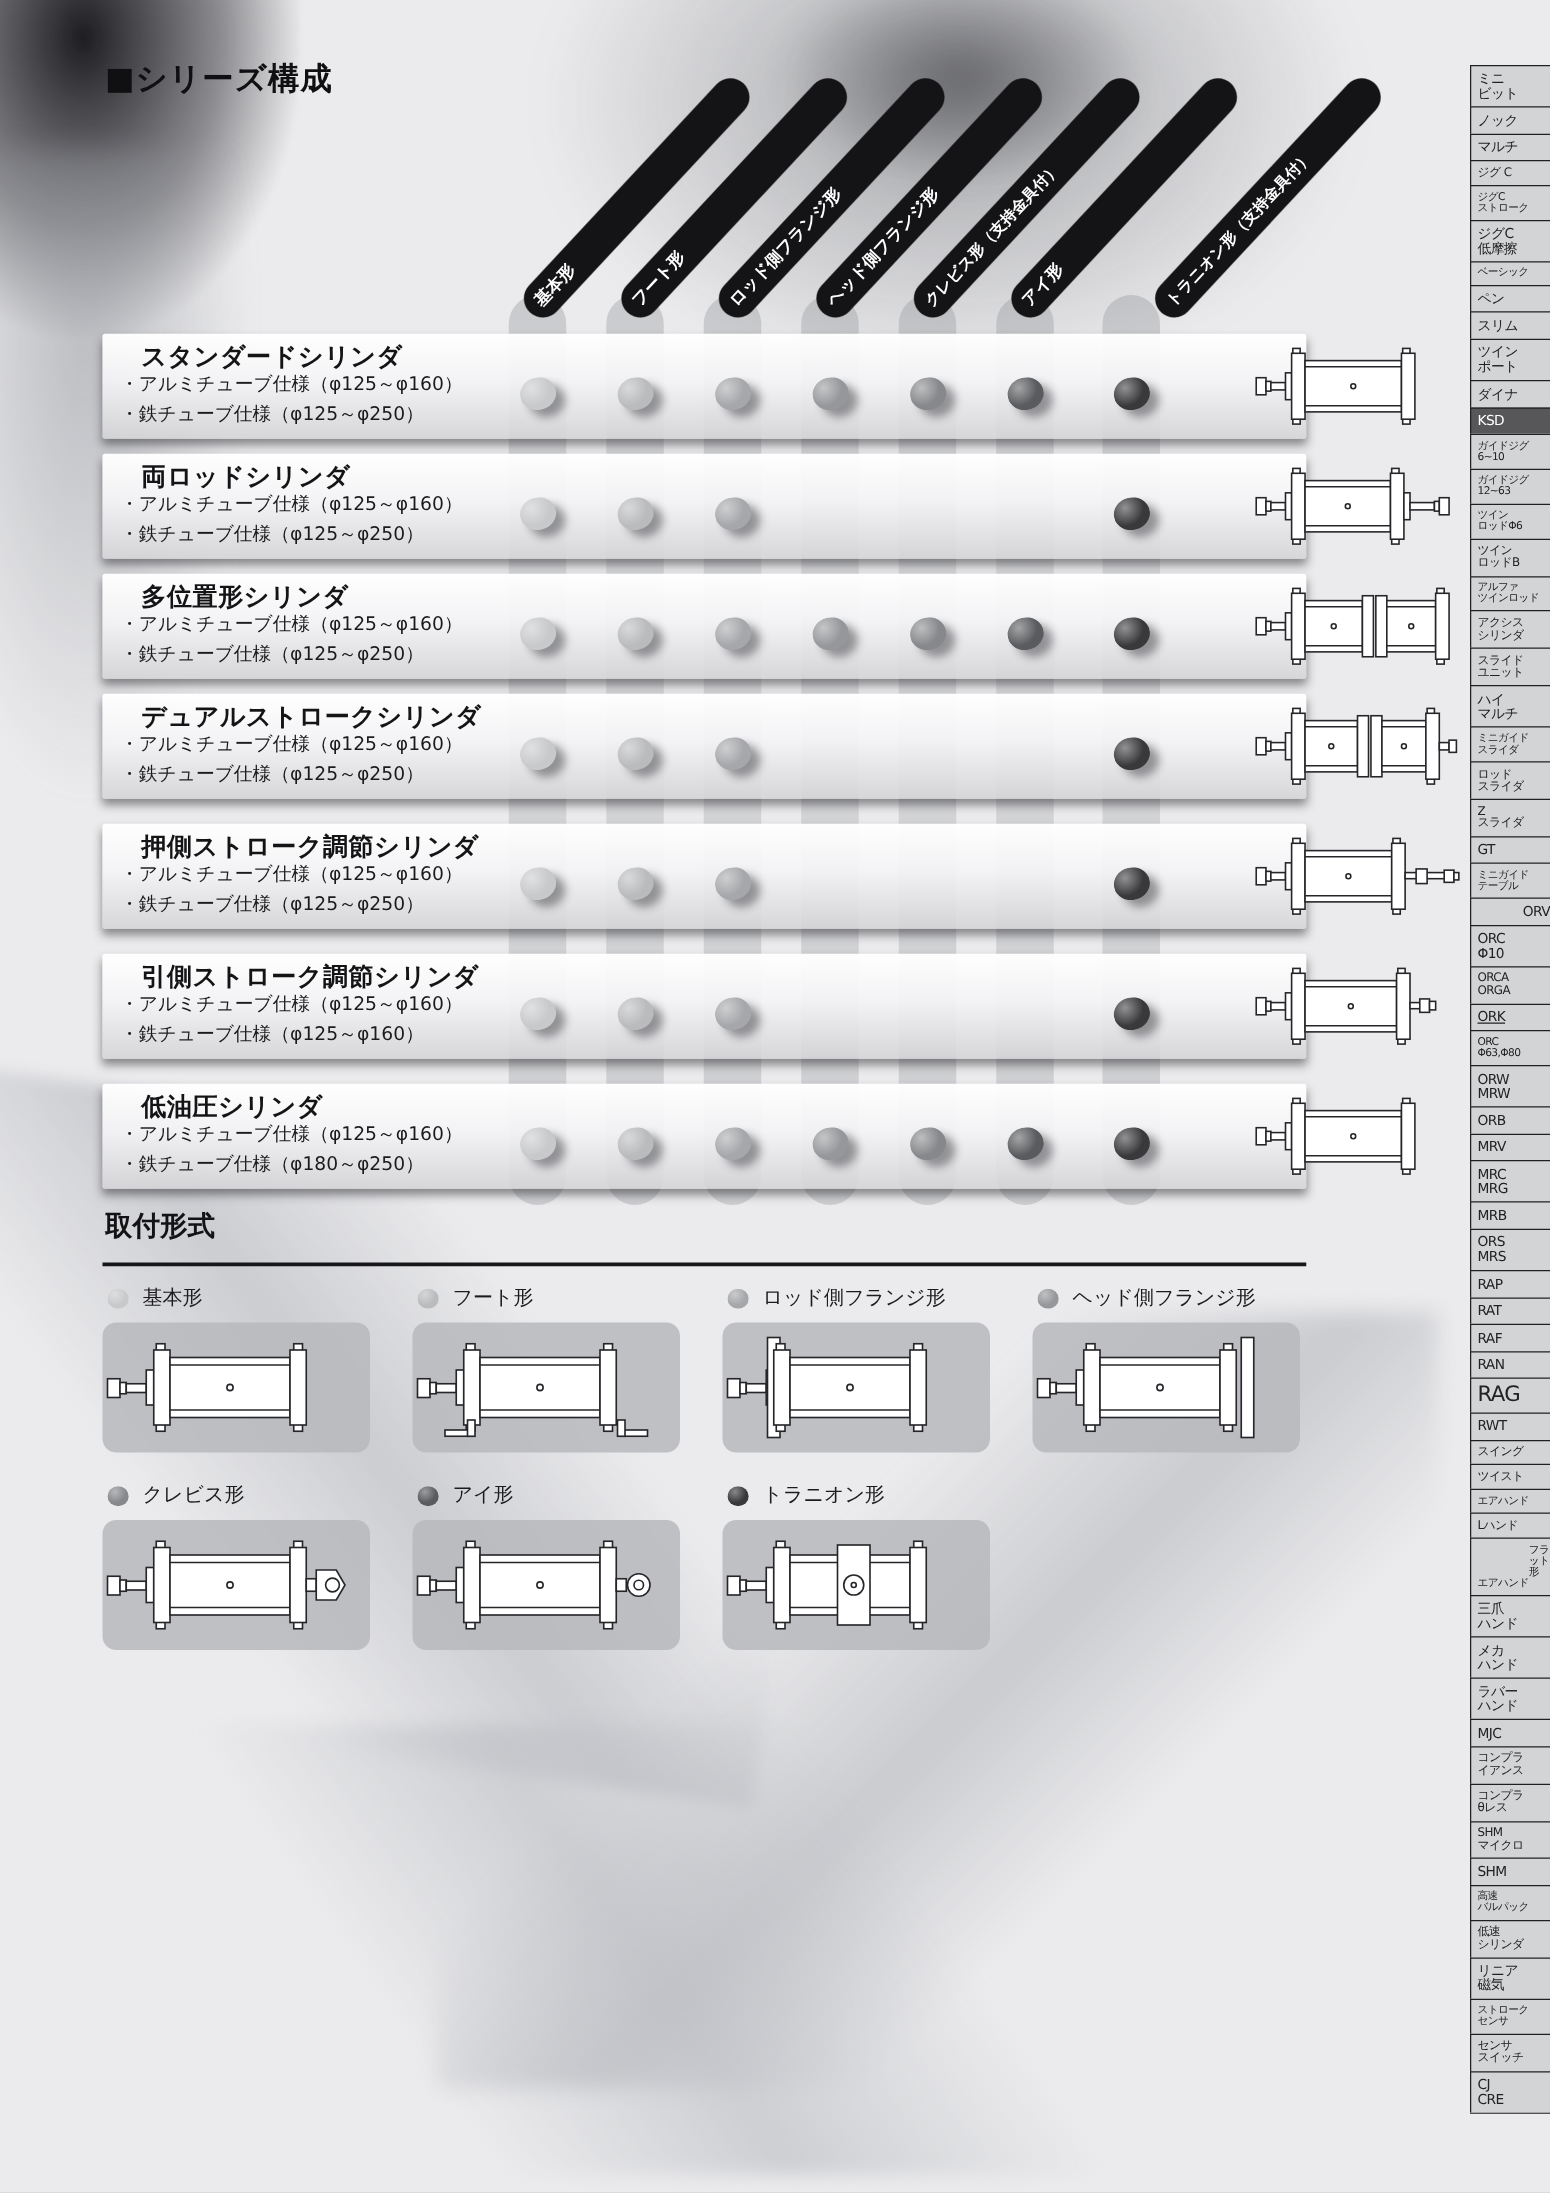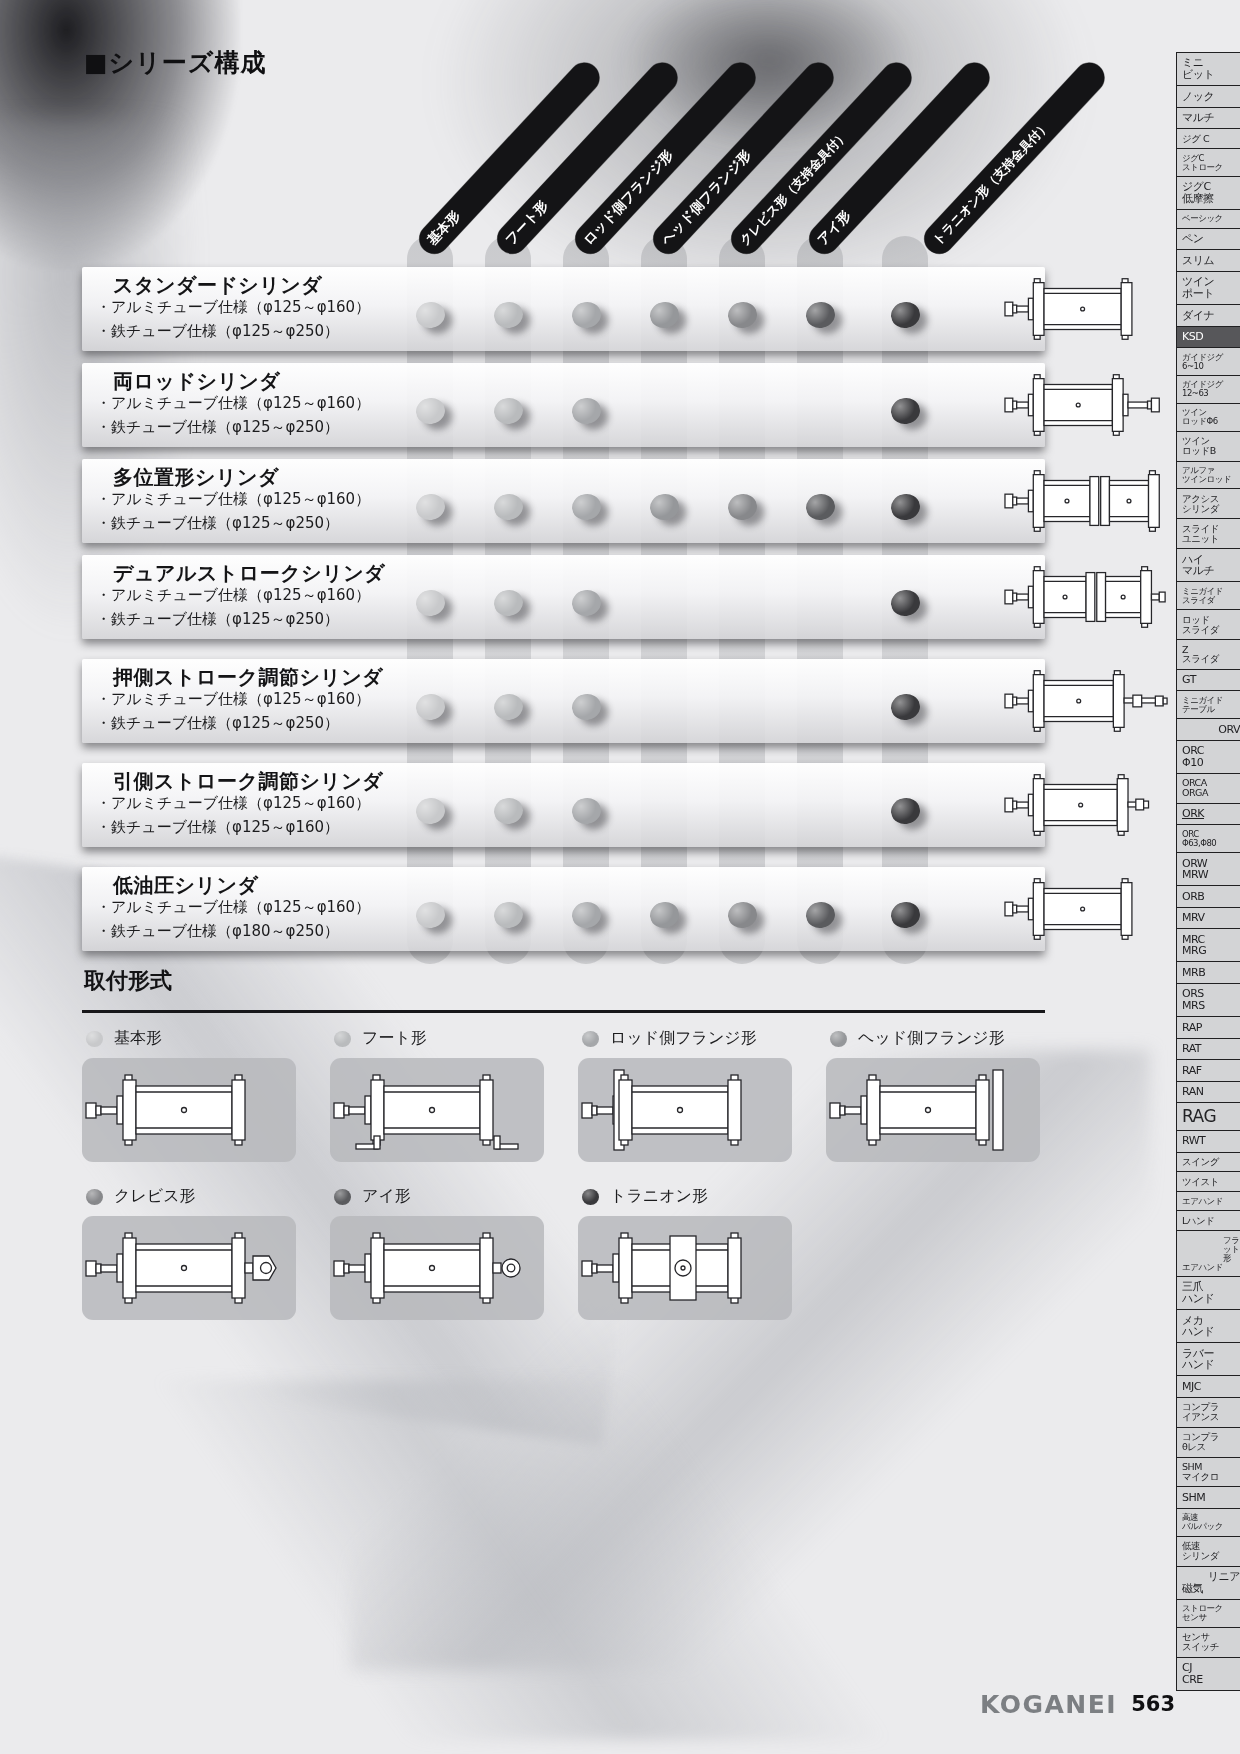--- a/index.html
+++ b/index.html
@@ -749,35 +749,31 @@
       </div>
       <div class="tab">
         <div style="font-size: 8.5px;">高速</div>
         <div style="font-size: 8.5px;">バルパック</div>
       </div>
       <div class="tab">
         <div style="font-size: 9.5px;">低速</div>
         <div style="font-size: 9.5px;">シリンダ</div>
       </div>
       <div class="tab">
-        <div style="font-size: 11px; text-align: right;">リニア</div>
+        <div style="font-size: 11px;">リニア</div>
         <div style="font-size: 11px; font-family: Liberation Serif, serif;">磁気</div>
       </div>
       <div class="tab">
         <div style="font-size: 8.5px;">ストローク</div>
         <div style="font-size: 8.5px;">センサ</div>
       </div>
       <div class="tab">
         <div style="font-size: 9.5px;">センサ</div>
         <div style="font-size: 9.5px;">スイッチ</div>
       </div>
       <div class="tab">
         <div style="font-size: 11px;">CJ</div>
         <div style="font-size: 11px;">CRE</div>
       </div>
     </div>
 
-  <div class="footer">
-    <span class="brand">KOGANEI</span>
-    <span class="page-num">563</span>
-  </div>
 
 </div>
 
 </body></html>

